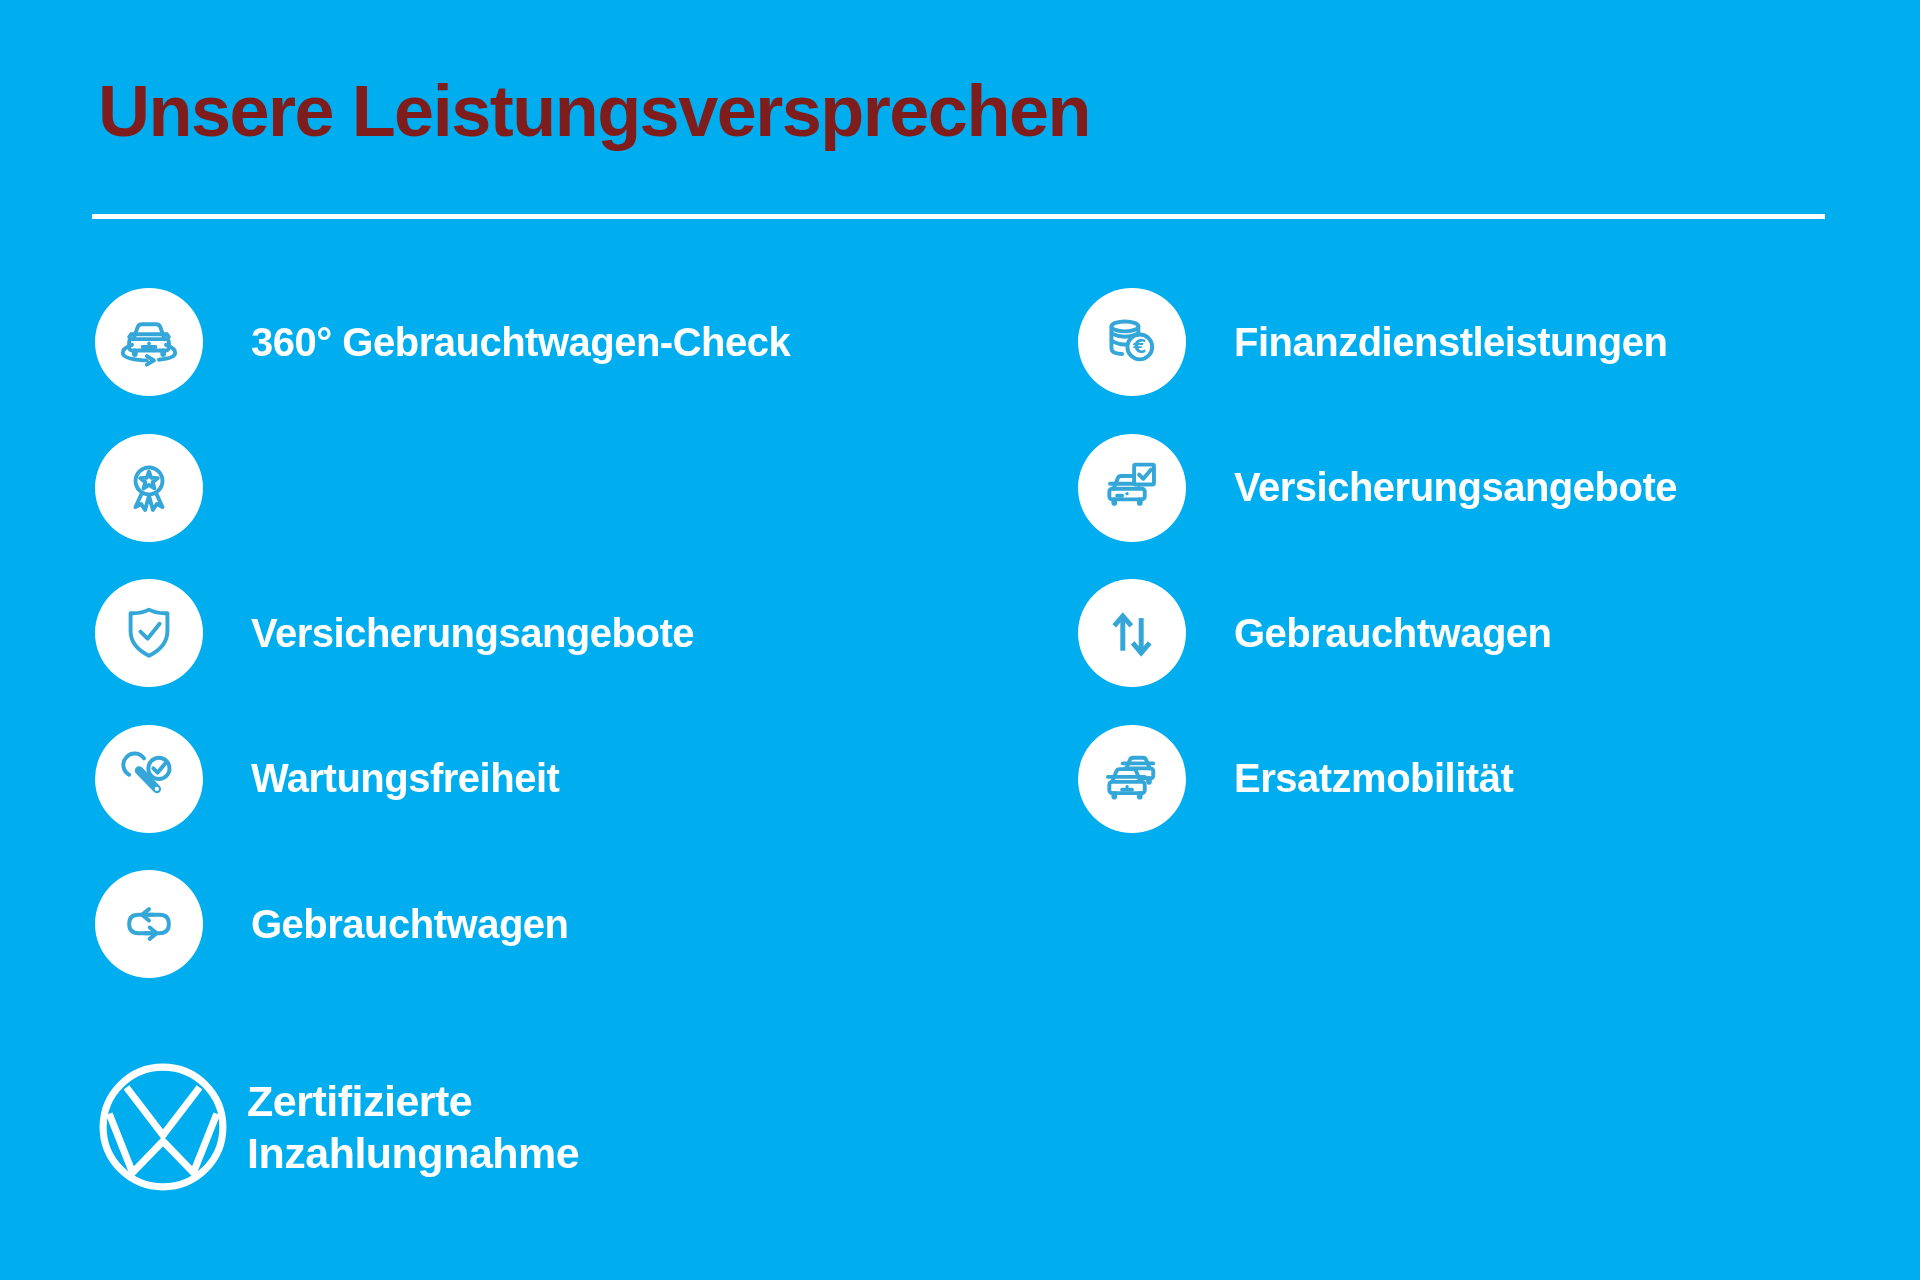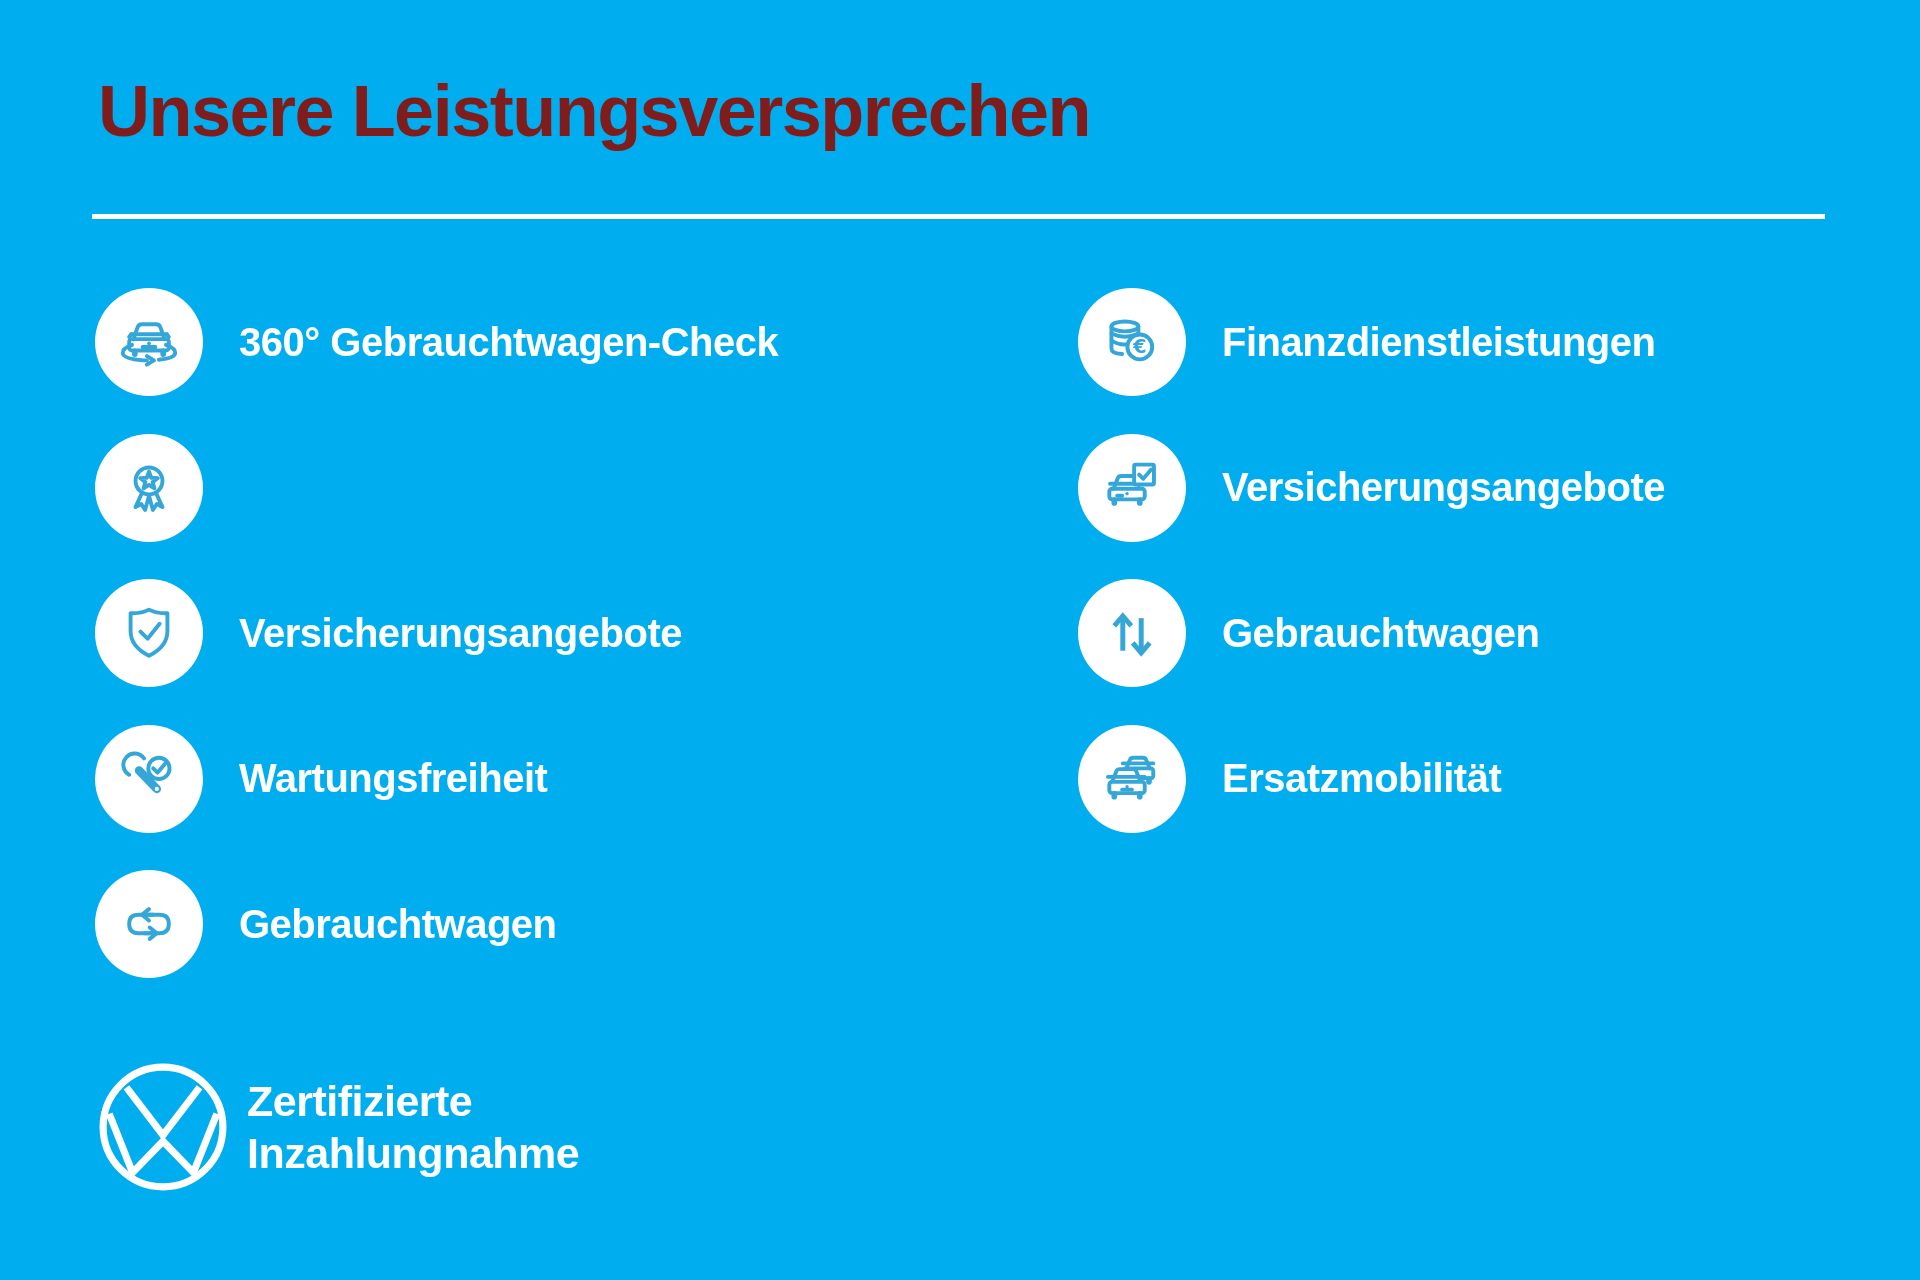--- a/index.html
+++ b/index.html
@@ -19,21 +19,21 @@
   .divider {
     position:absolute; left:92px; top:214px;
     width:1733px; height:5px; background:#fff;
   }
   .col {
     position:absolute; top:288px;
     display:flex; flex-direction:column; gap:37.5px;
   }
   .col-left  { left:95px; }
   .col-right { left:1078px; }
-  .service-row { display:flex; align-items:center; gap:36px; height:108px; }
+  .service-row { display:flex; align-items:center; gap:48px; height:108px; }
   .icon-circle {
     width:108px; height:108px; border-radius:50%;
     background:#fff; color:var(--icon, #35a6d8);
     display:flex; align-items:center; justify-content:center;
     flex:0 0 auto;
   }
   .icon-circle svg { width:68px; height:68px; display:block; }
   .service-label {
     font-size:40px; font-weight:bold; letter-spacing:-0.5px;
     color:#fff; white-space:nowrap;

